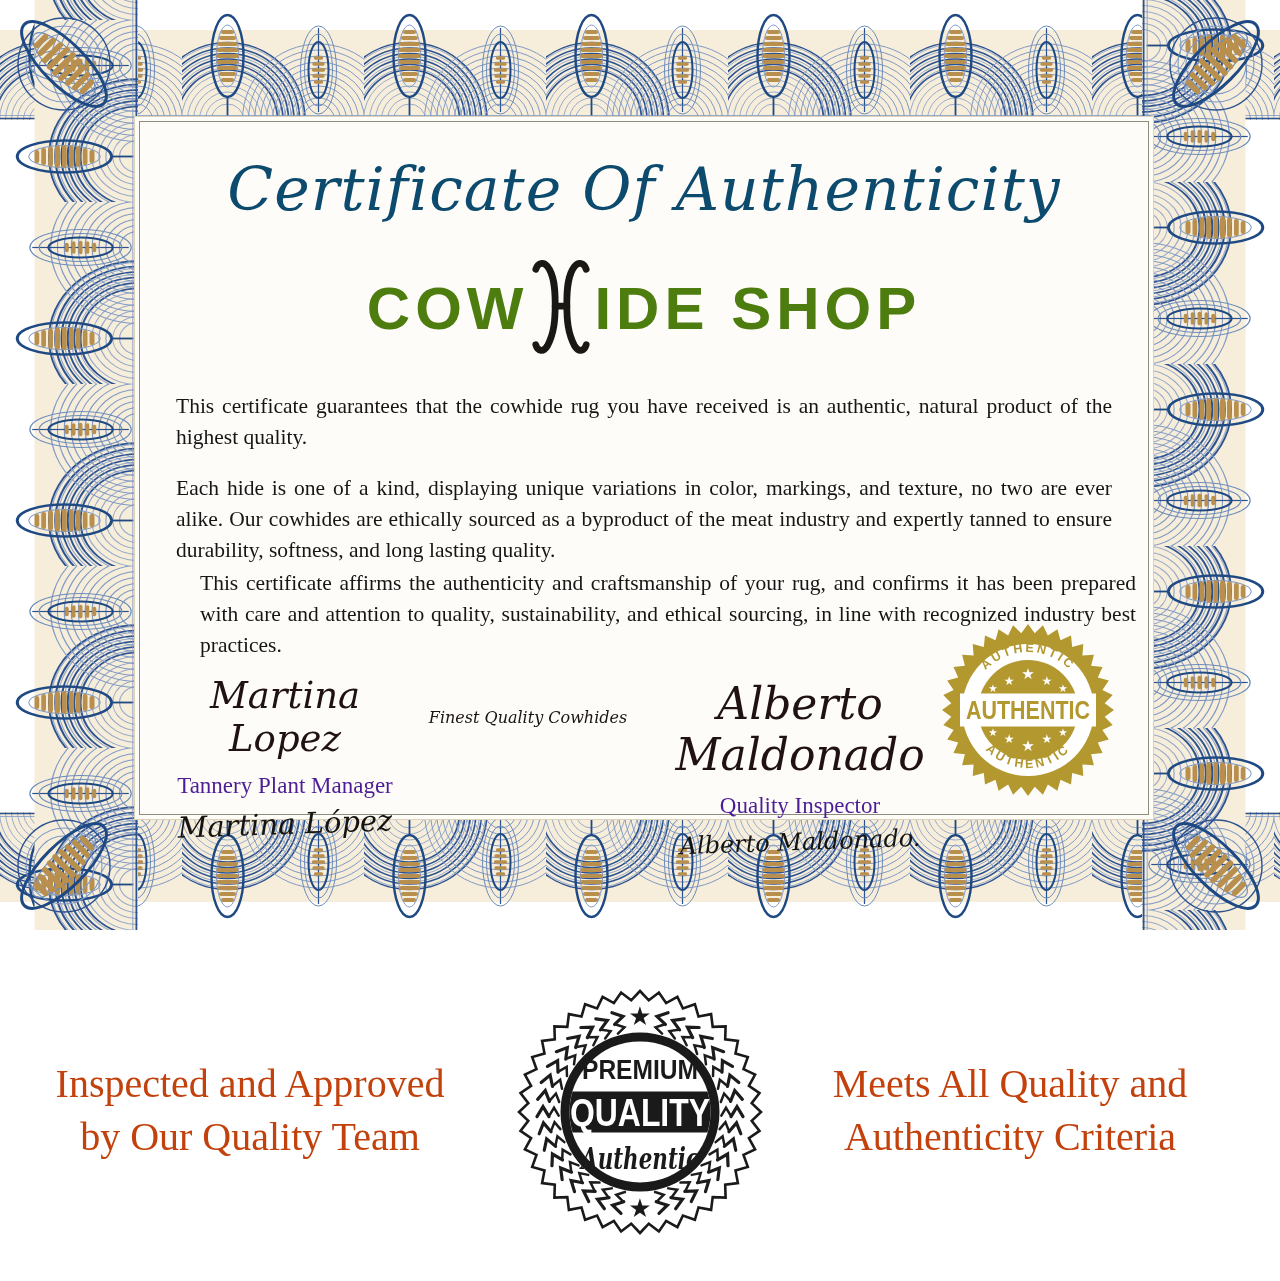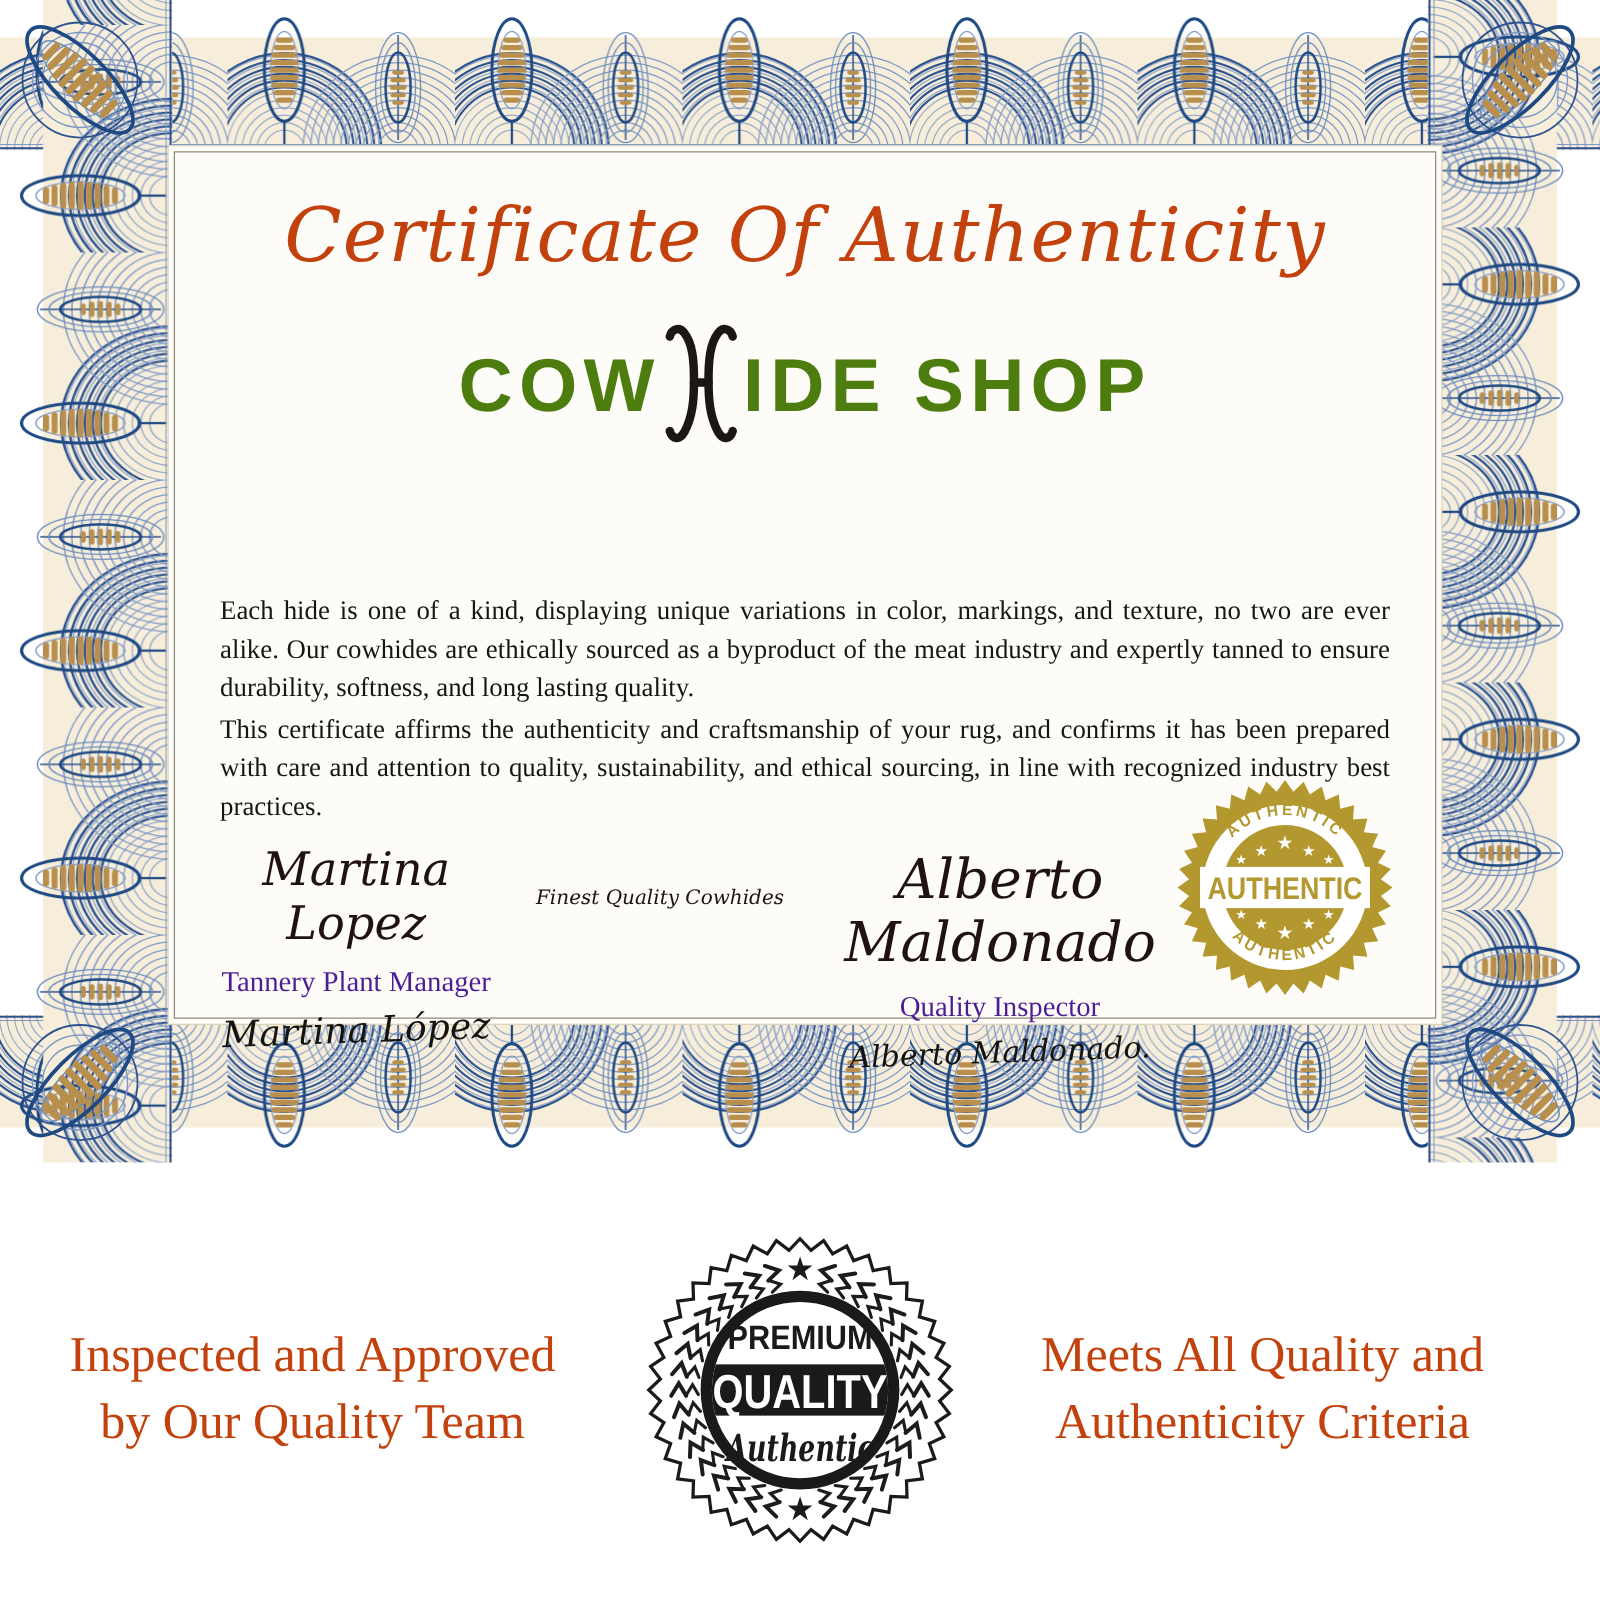--- a/index.html
+++ b/index.html
@@ -5,29 +5,29 @@
   html,body{margin:0;padding:0;background:#ffffff;}
   .page{position:relative;width:1280px;height:1281px;background:#ffffff;overflow:hidden;
         font-family:"Liberation Serif", serif;}
   .cert{position:absolute;left:0;top:0;width:1280px;height:932px;}
   .guilloche{position:absolute;left:0;top:0;}
   .panel{position:absolute;left:139px;top:121px;width:1008px;height:692px;
          background:#fdfcf8;border:1px solid #8f8b7a;
          box-shadow:0 0 0 4px #fffdf7, 0 0 0 5px #ddd3bb;}
   .title{position:absolute;top:32px;left:0;width:100%;text-align:center;
          font-family:"DejaVu Serif", serif;font-style:italic;font-size:60px;
-         color:#c2410c;letter-spacing:1px;white-space:nowrap;}
+         color:#0c4a6e;letter-spacing:1px;white-space:nowrap;}
   .brand{position:absolute;top:134px;left:0;width:100%;height:104px;
          display:flex;align-items:center;justify-content:center;}
   .brand span{font-family:Liberation Sans, sans-serif;font-weight:bold;font-size:60px;
          letter-spacing:5px;color:#4d7c0f;white-space:pre;}
   .brand svg{margin:0 2px;}
   .para{position:absolute;left:36px;width:936px;font-size:21.5px;line-height:31px;
         color:#161616;text-align:justify;}
-  .p1{top:247px;} .p2{top:329px;} .p3{top:424px;}
+  .p1{top:247px;} .p2{top:329px;} .p3{top:424px;margin-left:24px;}
   .sig{position:absolute;text-align:center;color:#1c1c1c;}
   .sig-name{font-family:"DejaVu Serif", serif;font-style:italic;color:#201112;}
   .sig-role{font-size:23px;color:#4c1d95;margin-top:13px;}
   .sig-hand{font-family:"DejaVu Serif", serif;font-style:italic;color:#15130f;
             transform:rotate(-2deg);}
   .sig-left{left:10px;top:552px;width:270px;text-align:center;}
   .sig-left .sig-name{font-size:37px;}
   .sig-left .sig-hand{font-size:29px;margin-top:8px;}
   .sig-center{left:258px;top:578px;width:260px;}
   .sig-site{font-family:"Liberation Sans", sans-serif;font-weight:bold;font-size:24.5px;color:#121212;}
@@ -161,20 +161,21 @@
         <svg width="62" height="100" viewBox="0 0 64 100" aria-hidden="true">
           <g fill="none" stroke="#1b1814" stroke-width="7" stroke-linecap="round">
             <path d="M6,10 C8,3 14,2 18,7 C25,16 26,30 26,46 C26,62 25,76 18,89 C14,96 8,95 6,88"></path>
             <path d="M58,10 C56,3 50,2 46,7 C39,16 38,30 38,46 C38,62 39,76 46,89 C50,96 56,95 58,88"></path>
             <path d="M26,48 L38,48"></path>
           </g>
         </svg>
         <span>IDE SHOP</span>
       </div>
 
+      <p class="para p1">This certificate guarantees that the cowhide rug you have received is an authentic, natural product of the highest quality.</p>
       <p class="para p2">Each hide is one of a kind, displaying unique variations in color, markings, and texture, no two are ever alike. Our cowhides are ethically sourced as a byproduct of the meat industry and expertly tanned to ensure durability, softness, and long lasting quality.</p>
       <p class="para p3">This certificate affirms the authenticity and craftsmanship of your rug, and confirms it has been prepared with care and attention to quality, sustainability, and ethical sourcing, in line with recognized industry best practices.</p>
 
       <div class="sig sig-left">
         <div class="sig-name">Martina Lopez</div>
         <div class="sig-role">Tannery Plant Manager</div>
         <div class="sig-hand">Martina López</div>
       </div>
 
       <div class="sig sig-center">

